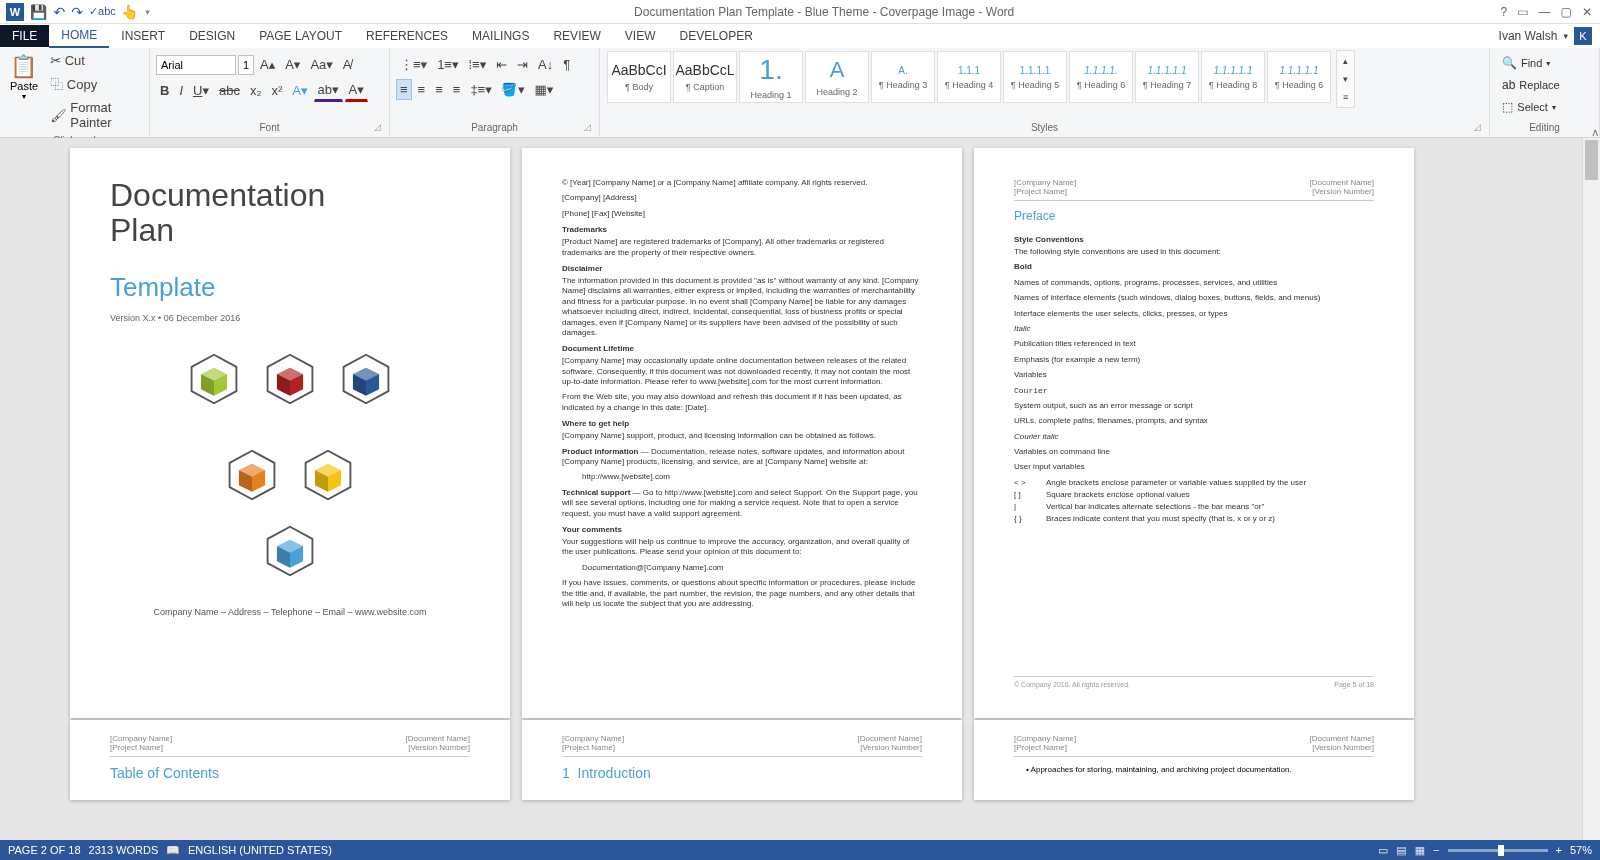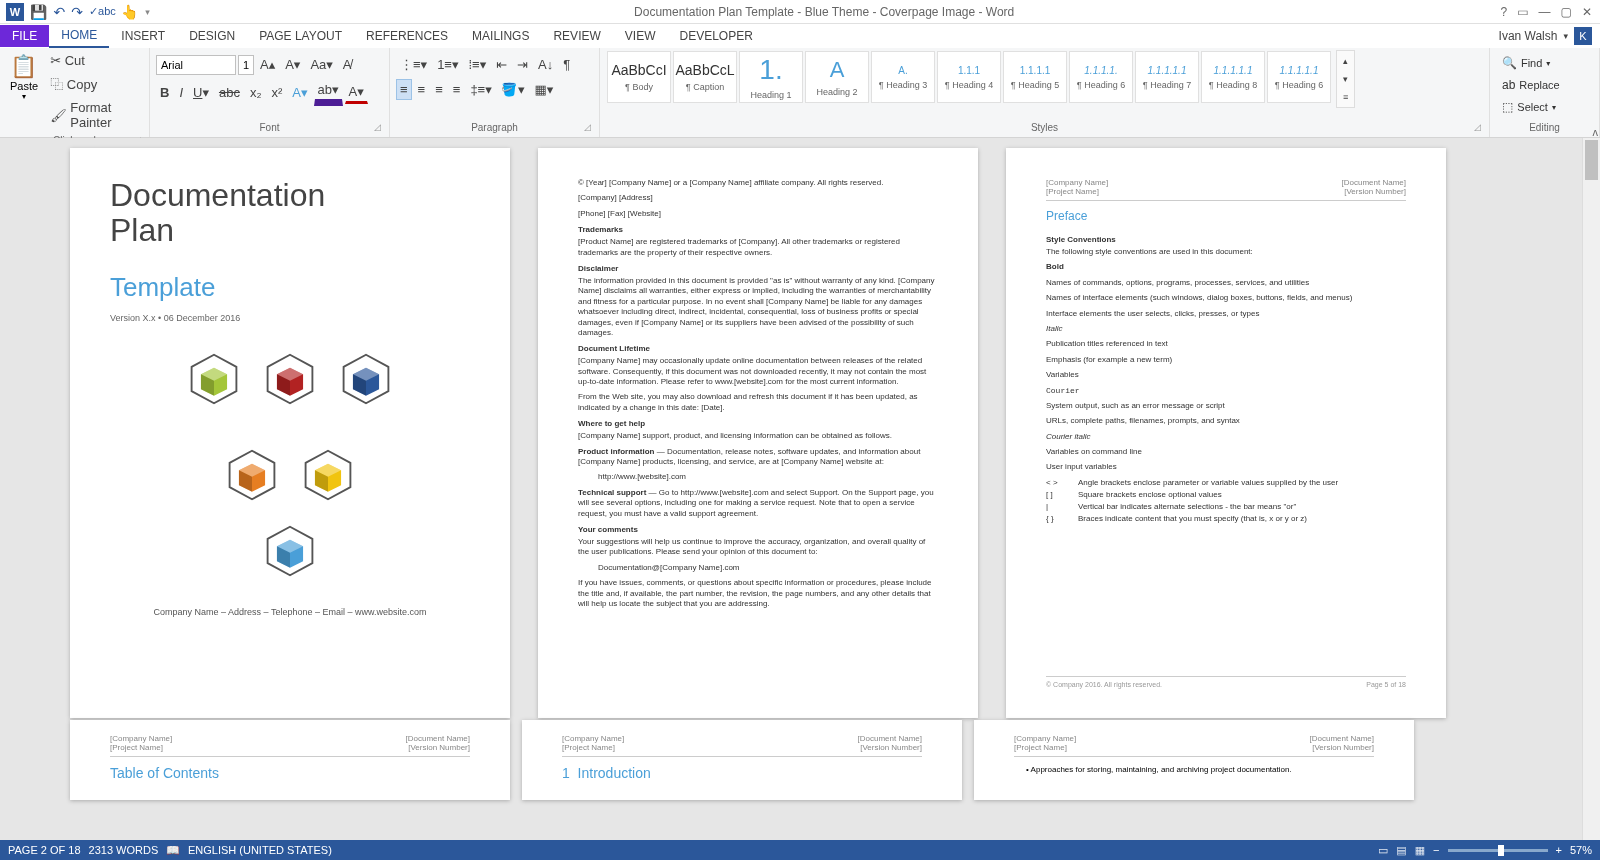--- a/index.html
+++ b/index.html
@@ -4,21 +4,21 @@
 <style>
 * { margin: 0; padding: 0; box-sizing: border-box; }
 body { font-family: "Segoe UI", Arial, sans-serif; font-size: 12px; background: #fff; overflow: hidden; width: 1600px; height: 860px; }
 .titlebar { height: 24px; background: #fff; display: flex; align-items: center; border-bottom: 1px solid #e0e0e0; }
 .titlebar .qa { display: flex; gap: 6px; padding: 0 6px; align-items: center; }
 .titlebar .qa span { color: #2b579a; font-size: 14px; cursor: pointer; }
 .titlebar .title { flex: 1; text-align: center; color: #666; font-size: 12px; }
 .titlebar .right { display: flex; gap: 10px; padding: 0 8px; color: #666; }
 .ribbon-tabs { height: 24px; display: flex; align-items: center; background: #fff; }
 .ribbon-tabs .tab { padding: 4px 12px; font-size: 12px; color: #444; cursor: pointer; }
-.ribbon-tabs .tab.file { background: #6d28d9; color: #fff; }
+.ribbon-tabs .tab.file { background: #0f172a; color: #fff; }
 .ribbon-tabs .tab.active { color: #2b579a; border-bottom: 2px solid #2b579a; }
 .ribbon-tabs .user { margin-left: auto; padding: 0 8px; display: flex; align-items: center; gap: 6px; color: #444; }
 .ribbon-tabs .user-badge { background: #2b579a; color: #fff; width: 18px; height: 18px; display: flex; align-items: center; justify-content: center; font-size: 11px; }
 .ribbon { height: 90px; background: #f5f6f7; border-bottom: 1px solid #d4d4d4; display: flex; }
 .group { border-right: 1px solid #e0e0e0; display: flex; flex-direction: column; padding: 2px 6px; height: 100%; }
 .group-body { flex: 1; display: flex; align-items: flex-start; gap: 4px; }
 .group-label { text-align: center; font-size: 10px; color: #666; padding: 2px 0; position: relative; }
 .group-label .dlg { position: absolute; right: 2px; top: 2px; font-size: 9px; color: #999; }
 .big-btn { display: flex; flex-direction: column; align-items: center; justify-content: center; padding: 4px; cursor: pointer; }
 .big-btn .ic { font-size: 22px; color: #c19a6b; }
@@ -28,21 +28,21 @@
 .mini.sel { background: #cde0f5; border: 1px solid #9cc2e6; }
 .font-sel { border: 1px solid #c0c0c0; background: #fff; height: 20px; padding: 0 4px; font-size: 11px; }
 .font-name { width: 80px; }
 .font-size { width: 16px; }
 .style-item { border: 1px solid #e0e0e0; background: #fff; width: 64px; height: 52px; display: flex; flex-direction: column; align-items: center; justify-content: center; cursor: pointer; margin: 1px; }
 .style-item .prev { font-size: 14px; color: #333; }
 .style-item .lbl { font-size: 9px; color: #666; margin-top: 4px; }
 .styles-gallery { display: flex; flex-wrap: nowrap; }
 .editing-btn { display: flex; align-items: center; gap: 4px; padding: 3px 6px; cursor: pointer; font-size: 11px; color: #333; }
 .editing-btn .ic { font-size: 12px; }
-.doc-area { position: absolute; top: 138px; bottom: 20px; left: 0; right: 18px; background: #e6e6e6; overflow: hidden; display: flex; gap: 28px; padding: 10px 10px 0 70px; }
+.doc-area { position: absolute; top: 138px; bottom: 20px; left: 0; right: 18px; background: #e6e6e6; overflow: hidden; display: flex; gap: 12px; padding: 10px 10px 0 70px; }
 .vscroll { position: absolute; top: 138px; bottom: 20px; right: 0; width: 18px; background: #f0f0f0; border-left: 1px solid #ddd; }
 .vscroll .thumb { position: absolute; left: 2px; right: 2px; top: 2px; height: 40px; background: #c0c0c0; }
 .vscroll .collapse { position: absolute; right: 2px; top: -12px; font-size: 11px; color: #666; }
 .page { background: #fff; box-shadow: 0 1px 4px rgba(0,0,0,.25); flex: 0 0 440px; height: 570px; padding: 30px 40px; font-size: 8px; color: #333; overflow: hidden; }
 .page p { margin-bottom: 5px; line-height: 1.3; }
 .page h4 { font-size: 8px; font-weight: bold; margin: 6px 0 3px; }
 .page.cover h1 { font-family: "Segoe UI Light", Arial; font-weight: 300; font-size: 32px; color: #444; line-height: 1.1; }
 .page.cover h2 { font-family: "Segoe UI Light", Arial; font-weight: 300; font-size: 26px; color: #4a9fd8; margin-top: 24px; }
 .page.cover .ver { font-size: 9px; color: #666; margin-top: 10px; }
 .cubes { display: flex; flex-wrap: wrap; justify-content: center; gap: 20px; margin: 28px auto; width: 260px; }
@@ -139,21 +139,21 @@
         <span class="mini">
             <i>I</i>
           </span>
         <span class="mini"><u>U</u>▾</span>
         <span class="mini">
             <s>abc</s>
           </span>
         <span class="mini">x₂</span>
         <span class="mini">x²</span>
         <span class="mini" style="color:#4a9fd8">A▾</span>
-        <span class="mini" style="border-bottom:7px solid #4c1d95">ab▾</span>
+        <span class="mini" style="border-bottom:3px solid #4c1d95">ab▾</span>
         <span class="mini" style="border-bottom:3px solid #c00000">A▾</span>
       </div>
     </div>
     <div class="group-label"><span>Font</span><span class="dlg">◿</span></div>
   </div>
 
   <div class="group" style="width:210px">
     <div class="group-body col" style="gap:4px;padding-top:4px">
       <div class="row">
         <span class="mini">⋮≡▾</span>

